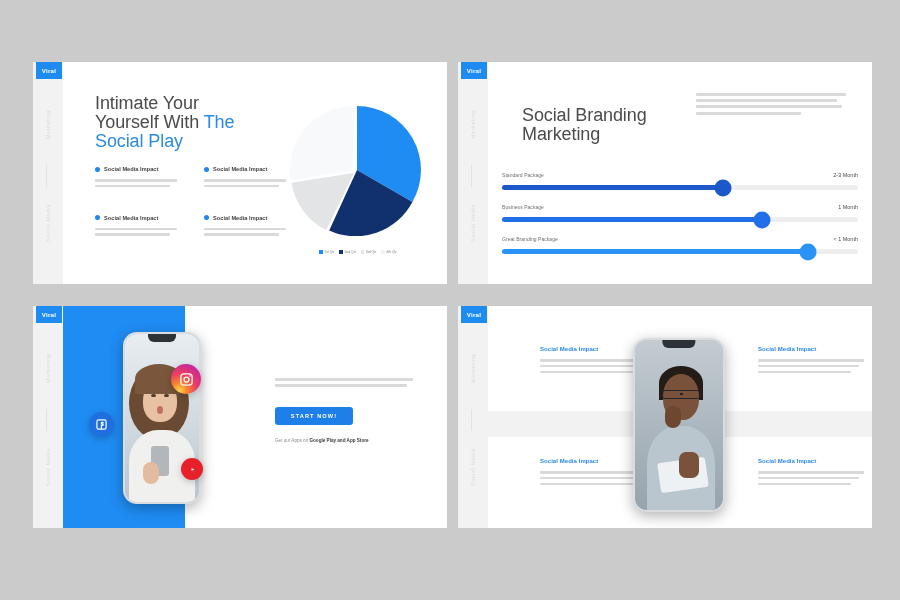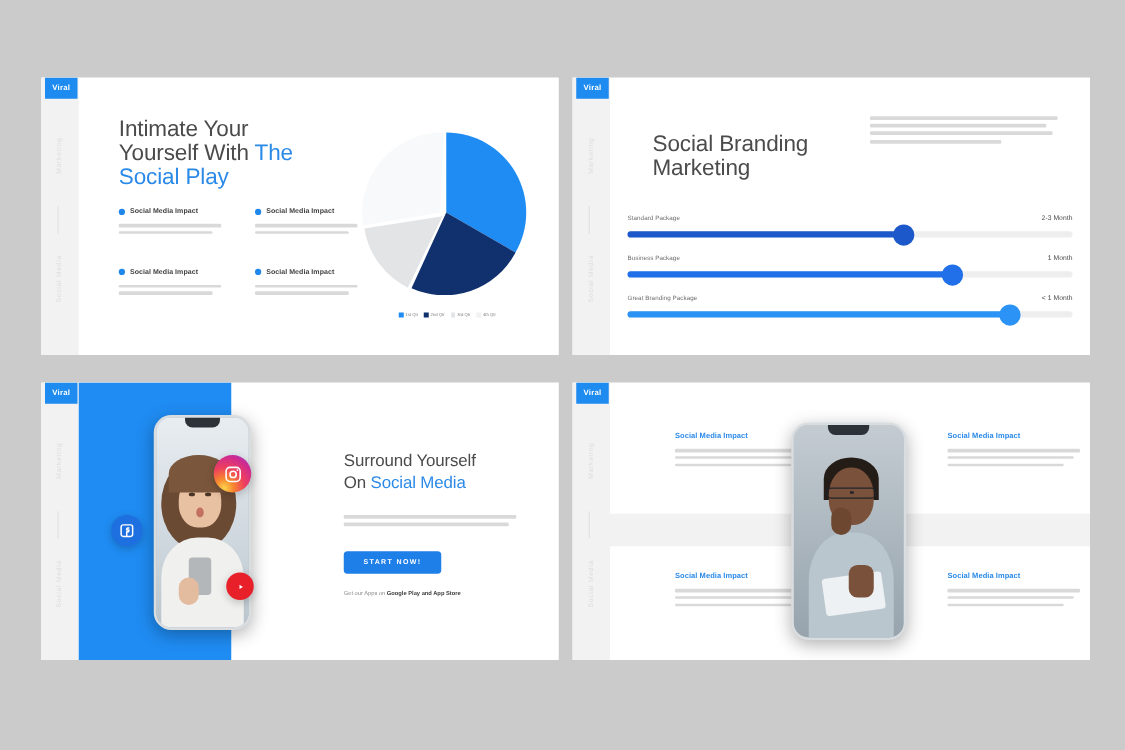--- a/index.html
+++ b/index.html
@@ -372,24 +372,20 @@
           <path d="M15 8h-1.8c-.9 0-1.4.5-1.4 1.3V11H15l-.4 2.6h-2.8V20" stroke-linecap="round" stroke-linejoin="round"></path>
         </svg>
       </div>
       <div class="sicon" id="ic-yt">
         <svg width="11" height="11" viewBox="0 0 24 24">
           <path d="M10 8.5l6 3.5-6 3.5z" fill="#fff"></path>
         </svg>
       </div>
 
       <div class="right">
-        <div class="h1">
-          <span>Surround Yourself</span><br>
-          <span>On </span><span class="accent">Social Media</span>
-        </div>
         <div class="para">
           <div class="micro-line" style="width:100%"></div>
           <div class="micro-line" style="width:96%"></div>
         </div>
         <div class="cta">START NOW!</div>
         <div class="cta-note">
           <span>Get our Apps on </span><b>Google Play and App Store</b>
         </div>
       </div>
     </div>

